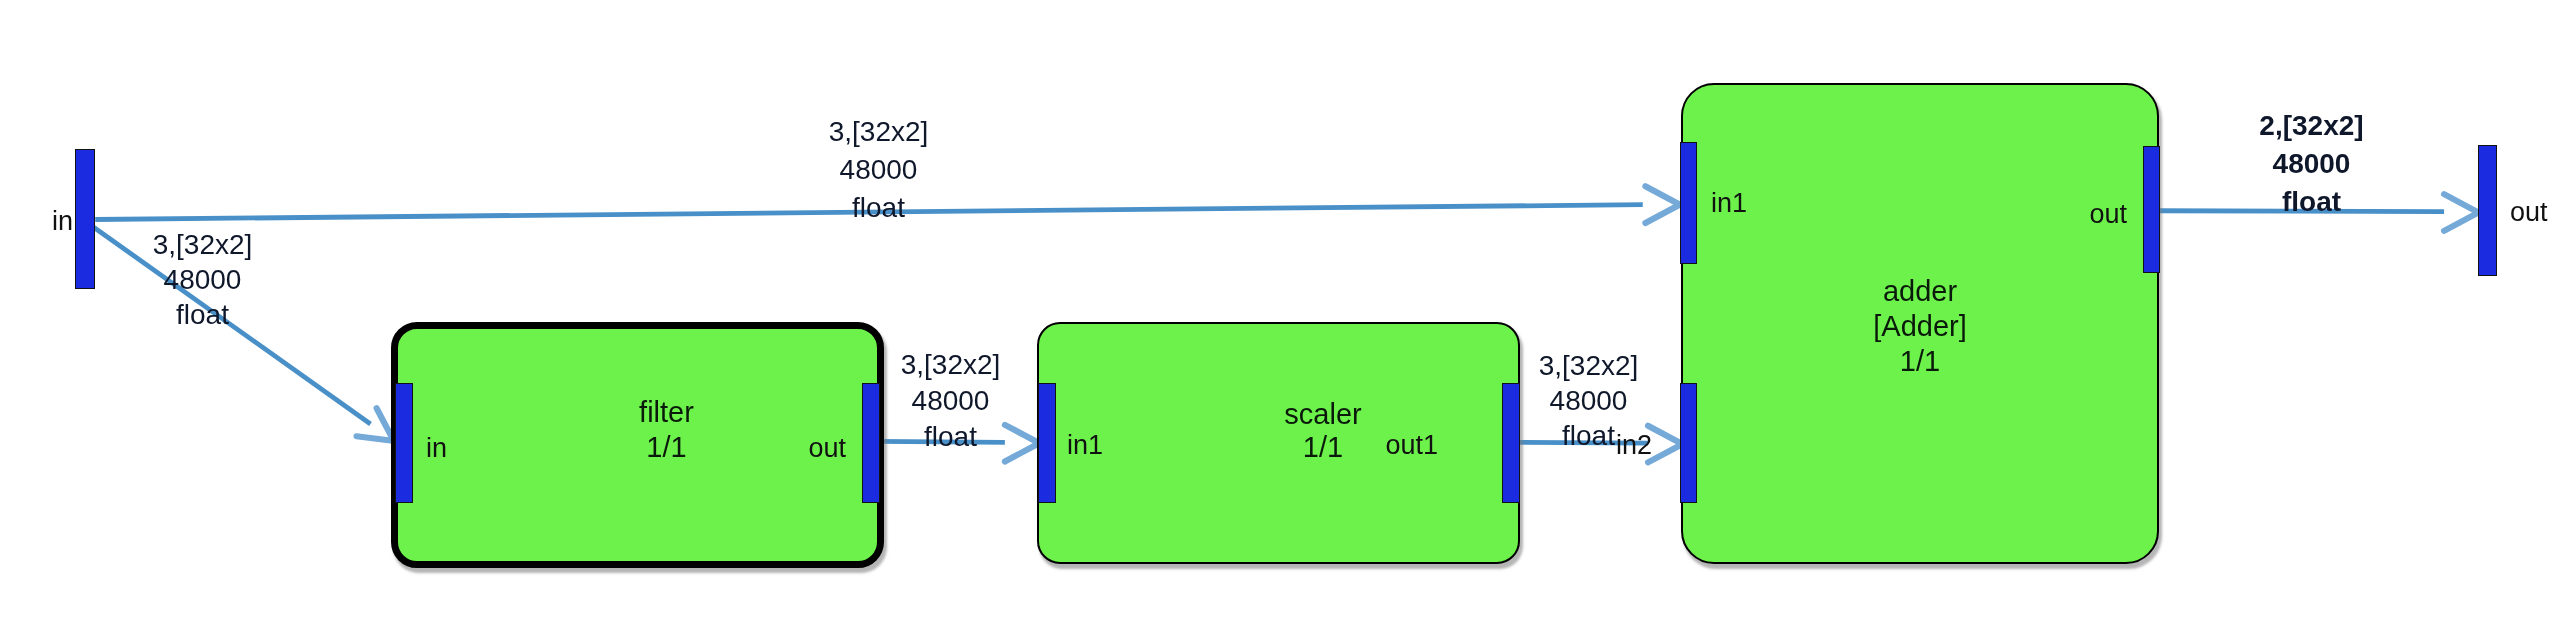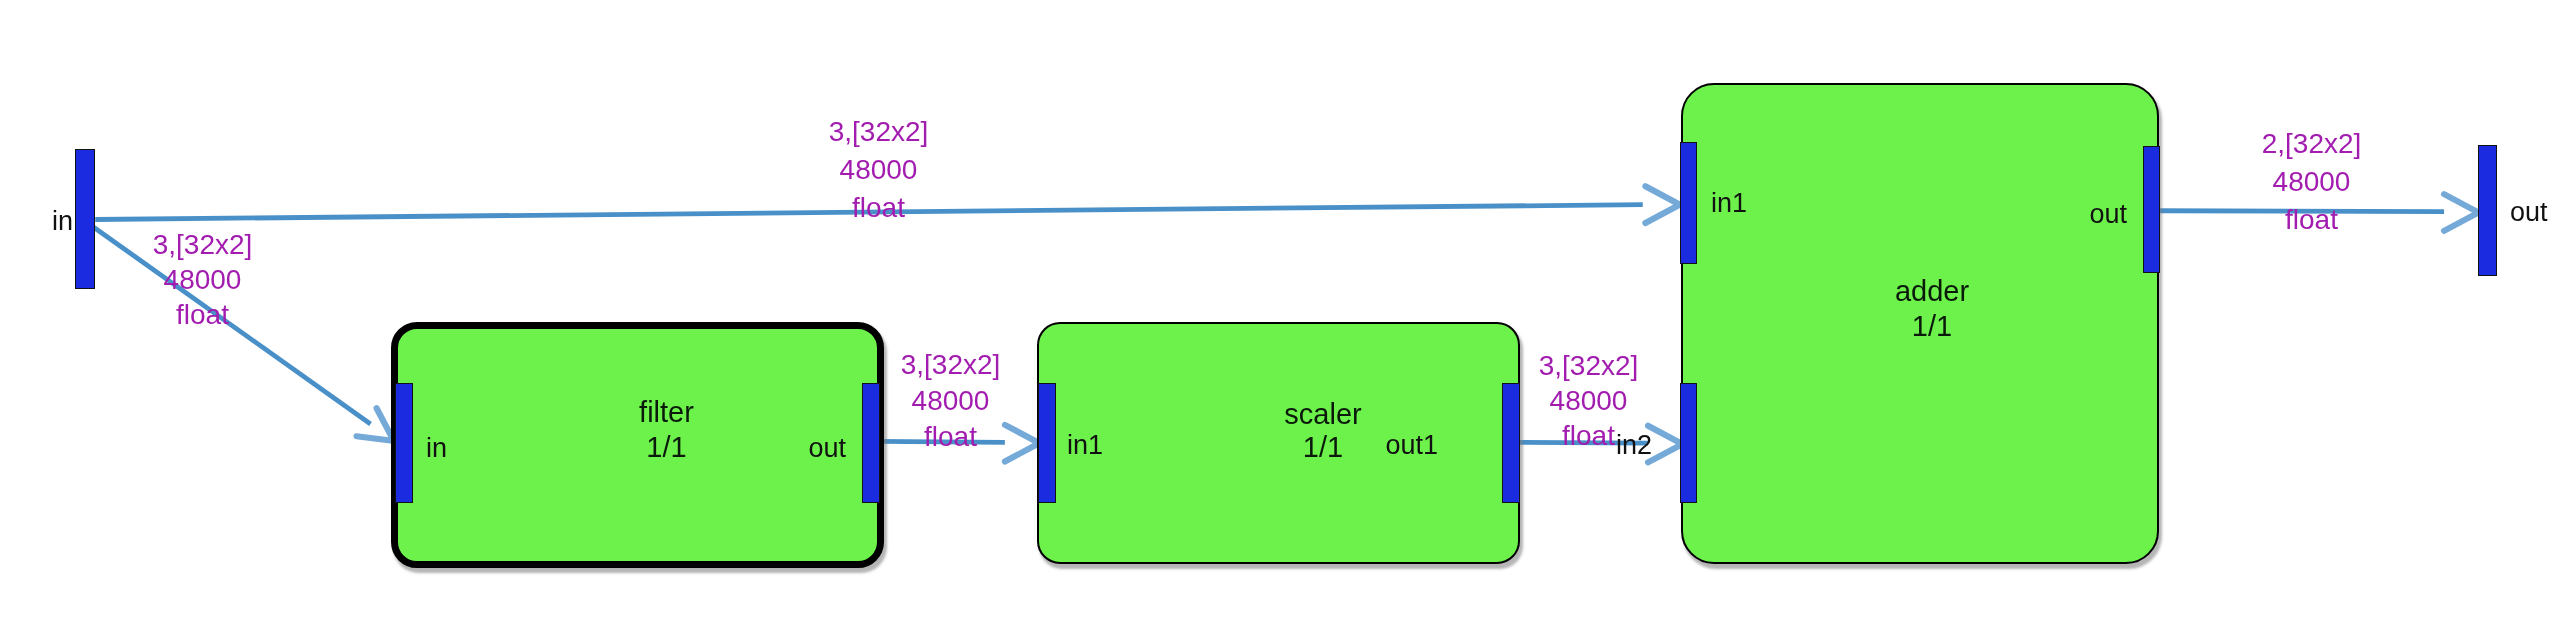--- a/index.html
+++ b/index.html
@@ -47,21 +47,21 @@
     line-height: 35px;
     white-space: nowrap;
     pointer-events: none;
   }
   .right-align { text-align: right; }
 
   .edge-label {
     position: absolute;
     width: 227px;
     text-align: center;
-    color: #a21caf;
+    color: #0f172a;
     font-size: 28px;
     white-space: nowrap;
     pointer-events: none;
   }
 </style>
 </head>
 <body>
 
 <div id="canvas">
 
@@ -102,22 +102,23 @@
   <div class="node-label" style="left:1037px; top:398px; width:572px; line-height:33px;">
     <div>scaler</div>
     <div>1/1</div>
   </div>
   <div class="port" style="left:1038px; top:383px; width:17.5px; height:120px;"></div>
   <div class="port-label" style="left:1067px; top:428px;">in1</div>
   <div class="port" style="left:1502px; top:383px; width:17.5px; height:120px;"></div>
   <div class="port-label right-align" style="left:1372px; top:428px; width:66px;">out1</div>
 
   <div class="node" style="left:1681px; top:83px; width:478px; height:481px; border-radius:33px;"></div>
-  <div class="node-label" style="left:1681px; top:274px; width:478px;padding-left:12px;">
+  <div class="node-label" style="left:1681px; top:274px; width:478px;">
     <div>adder</div>
+    <div>[Adder]</div>
     <div>1/1</div>
   </div>
   <div class="port" style="left:1680px; top:142px; width:16.6px; height:122px;"></div>
   <div class="port-label" style="left:1711px; top:186px;">in1</div>
   <div class="port" style="left:1680px; top:383px; width:16.6px; height:120px;"></div>
   <div class="port-label" style="left:1616px; top:428px;">in2</div>
   <div class="port" style="left:2143px; top:146px; width:16.6px; height:127px;"></div>
   <div class="port-label right-align" style="left:2062px; top:197px; width:65px;">out</div>
 
   <div class="edge-label" style="left:765px; top:113px; line-height:38px;">
@@ -137,20 +138,20 @@
     <div>48000</div>
     <div>float</div>
   </div>
 
   <div class="edge-label" style="left:1475px; top:348px; line-height:35px;">
     <div>3,[32x2]</div>
     <div>48000</div>
     <div>float</div>
   </div>
 
-  <div class="edge-label" style="left:2198px; top:125px; line-height:38px;">
+  <div class="edge-label" style="left:2198px; top:107px; line-height:38px;font-weight:bold;">
     <div>2,[32x2]</div>
     <div>48000</div>
     <div>float</div>
   </div>
 
 </div>
 
 
 </body></html>

